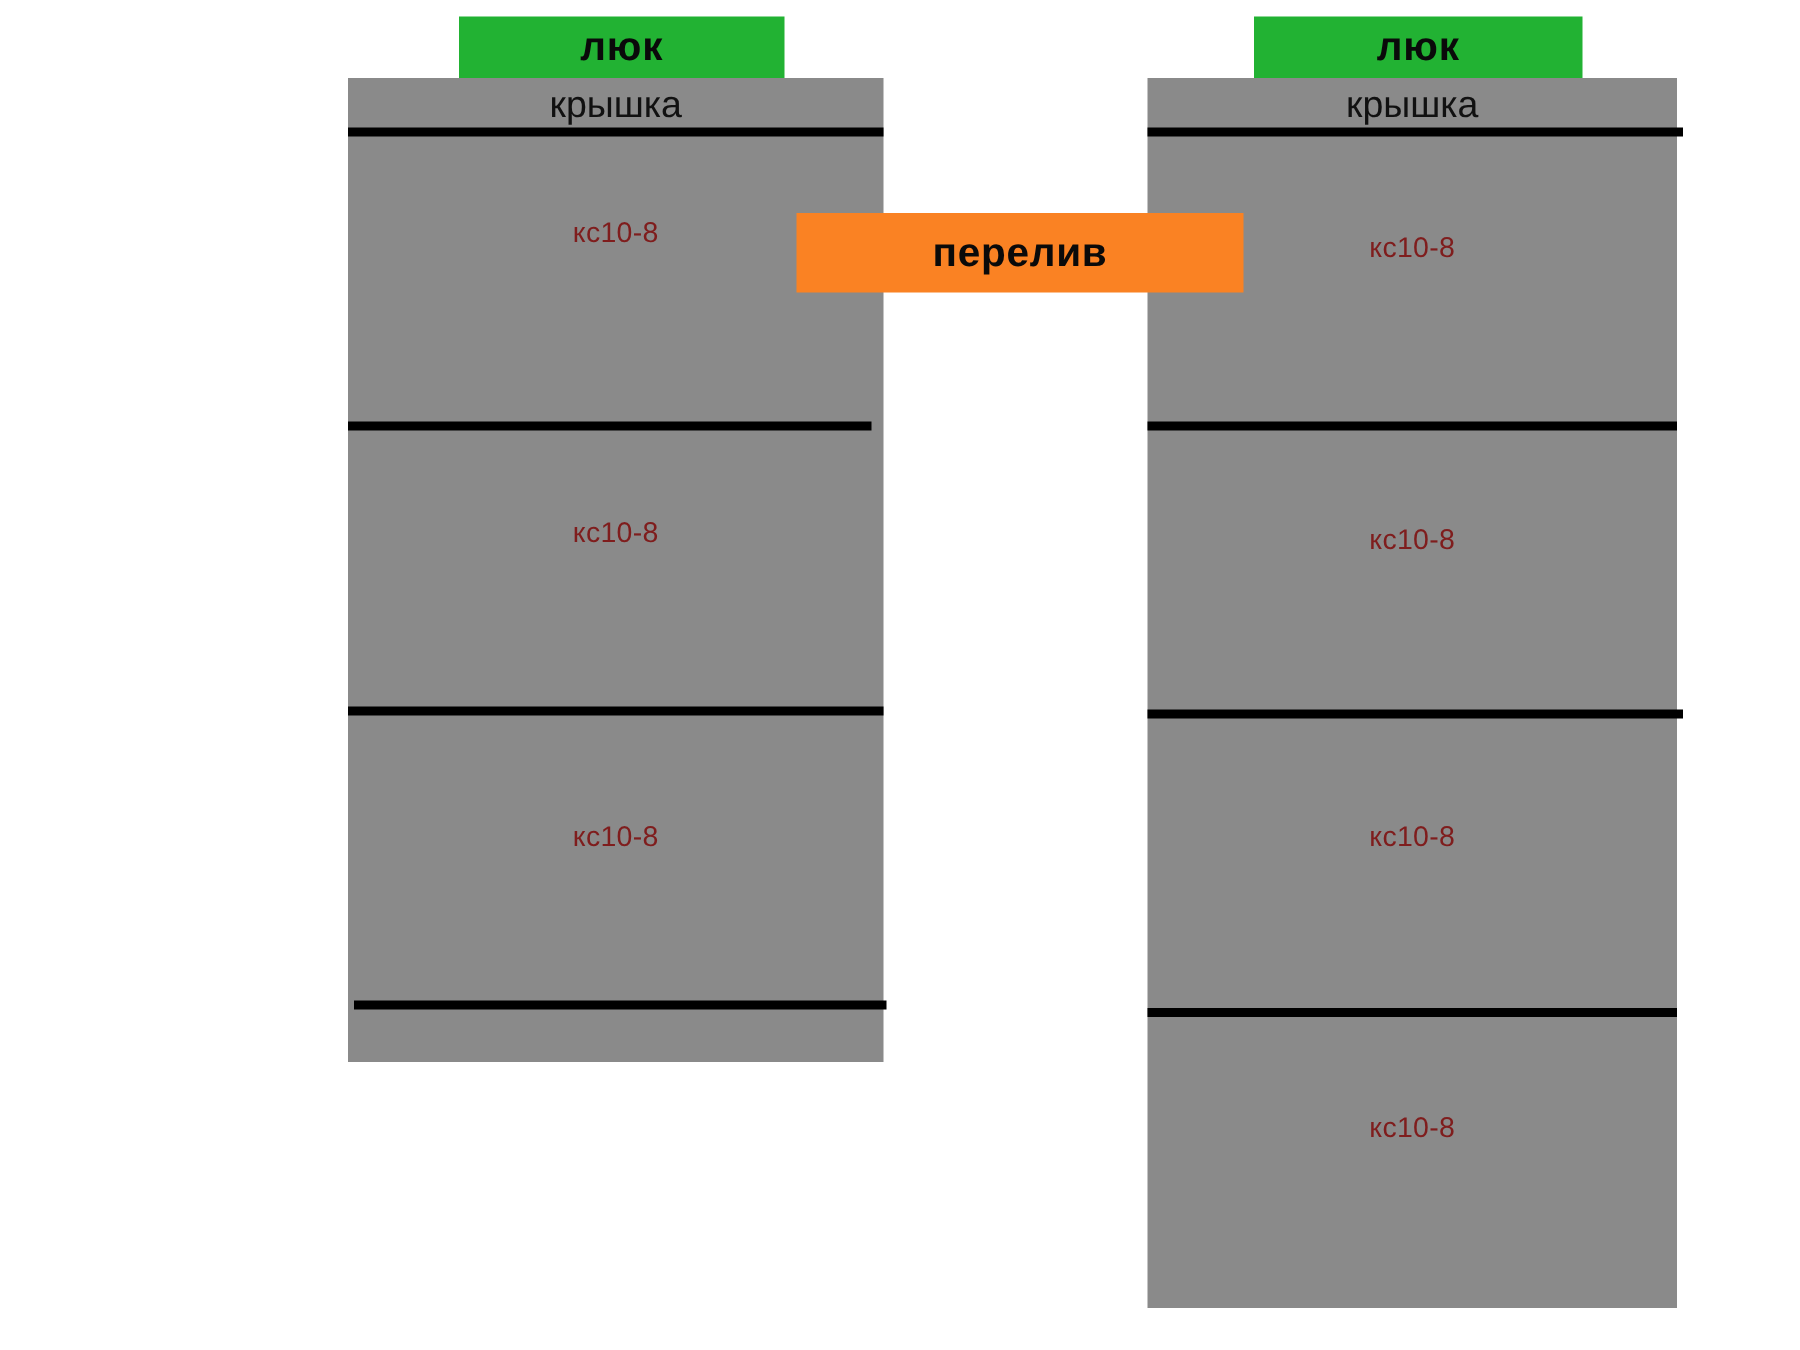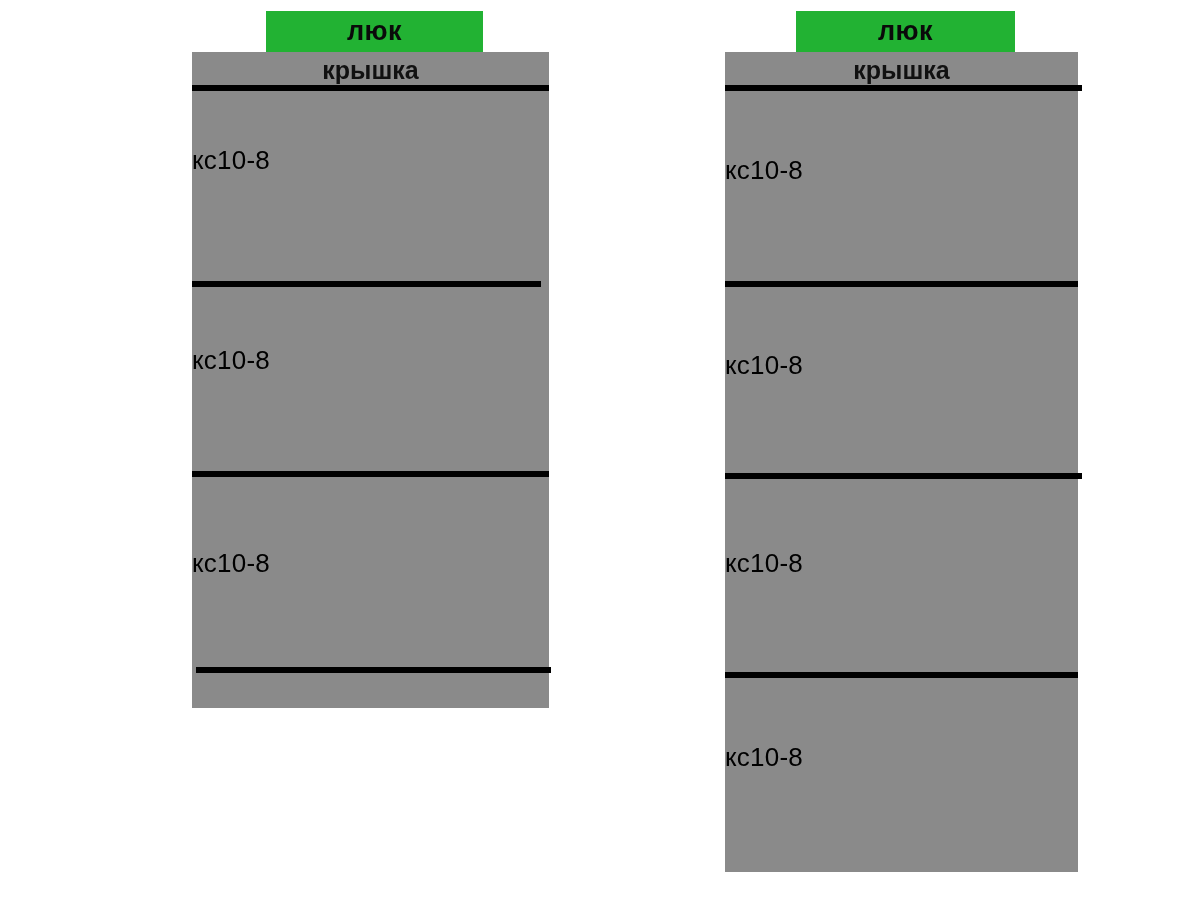--- a/index.html
+++ b/index.html
@@ -11,47 +11,48 @@
     height: 900px;
     background: #ffffff;
     font-family: "Liberation Sans", sans-serif;
     overflow: hidden;
   }
   #canvas {
     position: relative;
     width: 1008px;
     height: 900px;
     background: #ffffff;
+    margin-left: 40px;
   }
 
   
   .shaft {
     position: absolute;
     background: #8a8a8a;
     box-sizing: border-box;
   }
 
   
   .ring-label {
     position: absolute;
-    text-align: left;
-    color: #000000;
-    font-size: 26px;
+    text-align: center;
+    color: #7f1d1d;
+    font-size: 19px;
     font-weight: 400;
     letter-spacing: 0.2px;
     white-space: nowrap;
   }
 
   
   .cap-label {
     position: absolute;
     text-align: center;
     color: #111111;
     font-size: 25px;
-    font-weight: 700;
+    font-weight: 400;
     white-space: nowrap;
   }
 
   
   .joint {
     position: absolute;
     background: #000000;
     height: 6px;
   }
 
@@ -120,14 +121,17 @@
   <div class="joint" style="left:725px; top:281px; width:353px;"></div>
   <div class="joint" style="left:725px; top:473px; width:357px;"></div>
   <div class="joint" style="left:725px; top:672px; width:353px;"></div>
 
   <div class="ring-label" style="left:725px; top:155px; width:353px;">кс10-8</div>
   <div class="ring-label" style="left:725px; top:350px; width:353px;">кс10-8</div>
   <div class="ring-label" style="left:725px; top:548px; width:353px;">кс10-8</div>
   <div class="ring-label" style="left:725px; top:742px; width:353px;">кс10-8</div>
 
 
+  <div class="pipe" style="left:491px; top:142px; width:298px; height:53px;">
+    <span>перелив</span>
+  </div>
 
 </div>
 
 </body></html>

